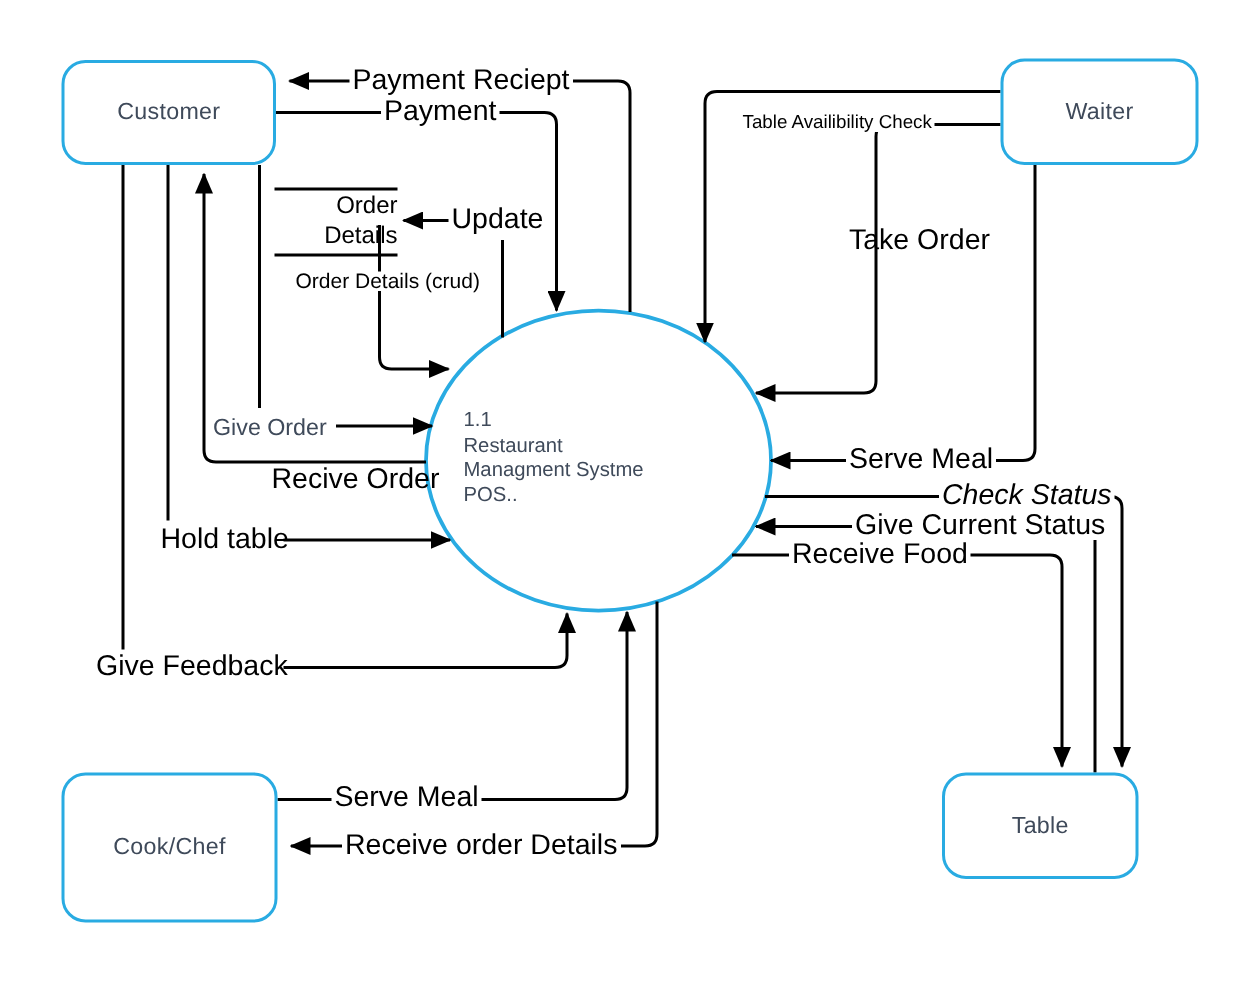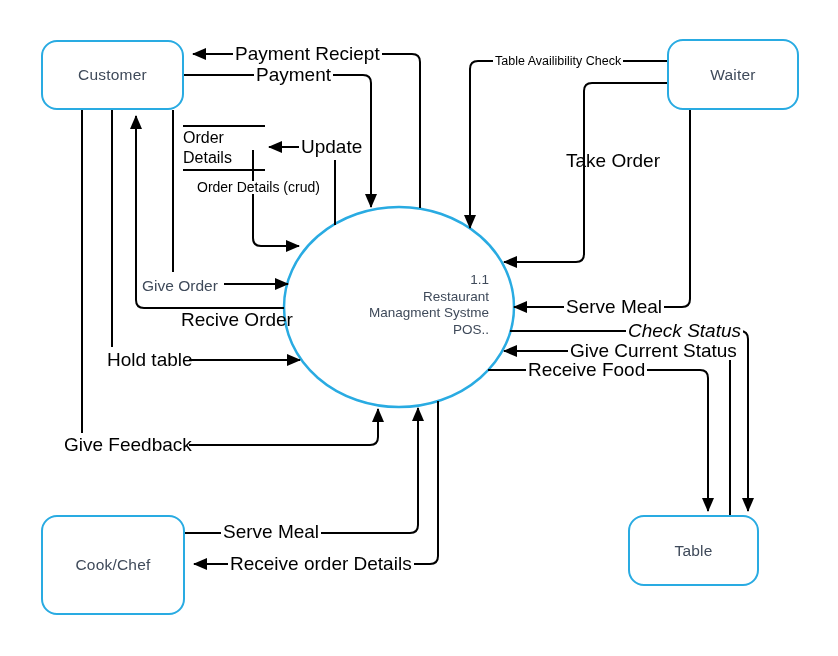--- a/index.html
+++ b/index.html
@@ -8,35 +8,35 @@
     font-family:"Liberation Sans",sans-serif;
   }
   #connector-layer{position:absolute;left:0;top:0;}
   .entity{
     position:absolute;box-sizing:border-box;background:#ffffff;
     border:2.5px solid #29abe2;border-radius:16px;
     display:flex;align-items:center;justify-content:center;
     color:#3f4a5a;font-size:15.5px;letter-spacing:.2px;
   }
   .process-label{
-    position:absolute;left:309px;top:272px;width:180px;text-align:right;
+    position:absolute;left:309px;top:272px;width:180px;text-align:left;
     color:#3f4a5a;font-size:13.5px;line-height:16.5px;
   }
   .process-label span{display:block;}
   .datastore{
     position:absolute;left:183px;top:125px;width:82px;
     border-top:2px solid #000;border-bottom:2px solid #000;
-    text-align:left;color:#000;font-size:16px;line-height:20px;padding:1px 0;
+    text-align:right;color:#000;font-size:16px;line-height:20px;padding:1px 0;
   }
   .datastore span{display:block;}
   .lbl{
     position:absolute;white-space:nowrap;color:#000;font-size:19px;line-height:19px;
   }
   .lbl.bg{background:#ffffff;padding:0 2px;}
-  .lbl.sm{font-size:12.5px;line-height:14px;}
+  .lbl.sm{font-size:12.5px;line-height:14px;margin-top:20px;}
   .lbl.xs{font-size:14px;line-height:13px;}
   .lbl.gray{color:#3f4a5a;font-size:15.5px;}
 </style>
 </head>
 <body>
 
 <div id="canvas">
 
   <svg id="connector-layer" width="838" height="656" viewBox="0 0 838 656">
     <defs>

